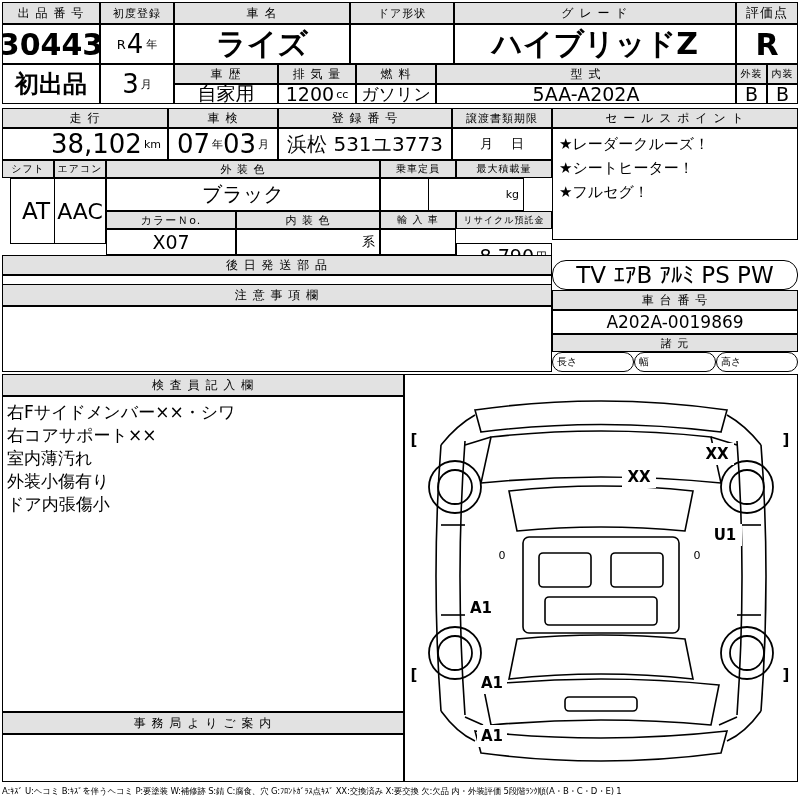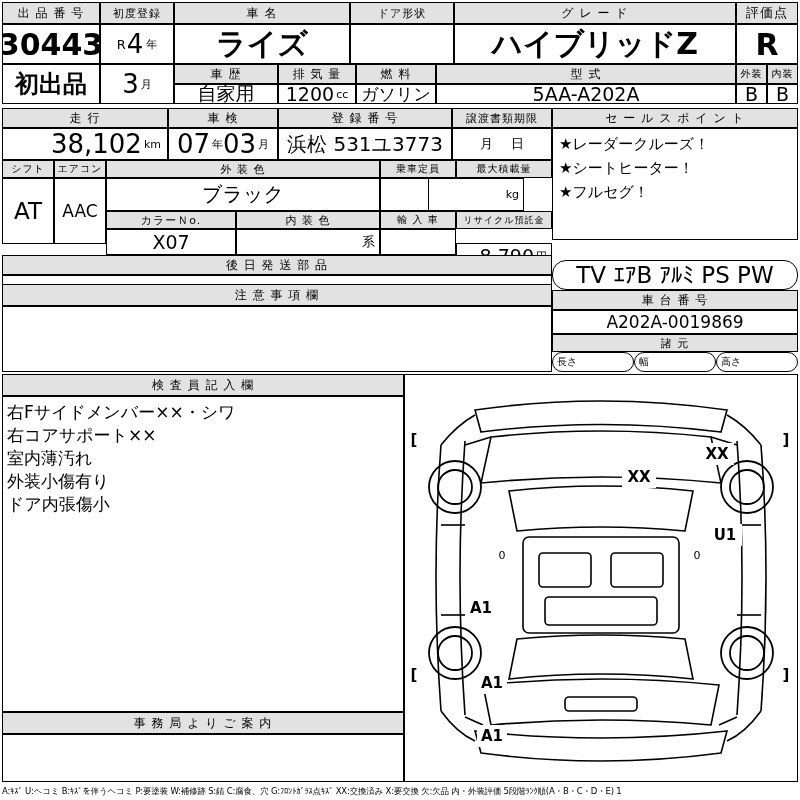--- a/index.html
+++ b/index.html
@@ -128,22 +128,22 @@
 
   <div class="c hdr" style="left:552px;top:108px;width:246px;height:20px;">セ ー ル ス ポ イ ン ト</div>
   <div class="c vstack" style="left:552px;top:128px;width:246px;height:112px;padding-top:3px;">
     <div class="sp-line">★レーダークルーズ！</div>
     <div class="sp-line">★シートヒーター！</div>
     <div class="sp-line">★フルセグ！</div>
   </div>
 
   <div class="c hdr" style="left:2px;top:160px;width:52px;height:18px;font-size:10px;">シフト</div>
   <div class="c hdr" style="left:54px;top:160px;width:52px;height:18px;font-size:10px;">エアコン</div>
-  <div class="c big" style="left:2px;top:178px;width:52px;height:66px;font-size:23px;">AT</div>
-  <div class="c big" style="left:54px;top:178px;width:52px;height:66px;font-size:17px;">AAC</div>
+  <div class="c big" style="left:10px;top:178px;width:52px;height:66px;font-size:23px;">AT</div>
+  <div class="c big" style="left:54px;top:178px;width:52px;height:66px;font-size:22px;">AAC</div>
 
   <div class="c hdr" style="left:106px;top:160px;width:274px;height:18px;font-size:11px;">外 装 色</div>
   <div class="c" style="left:106px;top:178px;width:274px;height:33px;font-size:20px;">ブラック</div>
 
   <div class="c hdr" style="left:380px;top:160px;width:76px;height:18px;font-size:10px;">乗車定員</div>
   <div class="c hdr" style="left:456px;top:160px;width:96px;height:18px;font-size:10px;">最大積載量</div>
   <div class="c right" style="left:380px;top:178px;width:76px;height:33px;">
     <span class="unit">人</span>
   </div>
   <div class="c right" style="left:428px;top:178px;width:96px;height:33px;">

